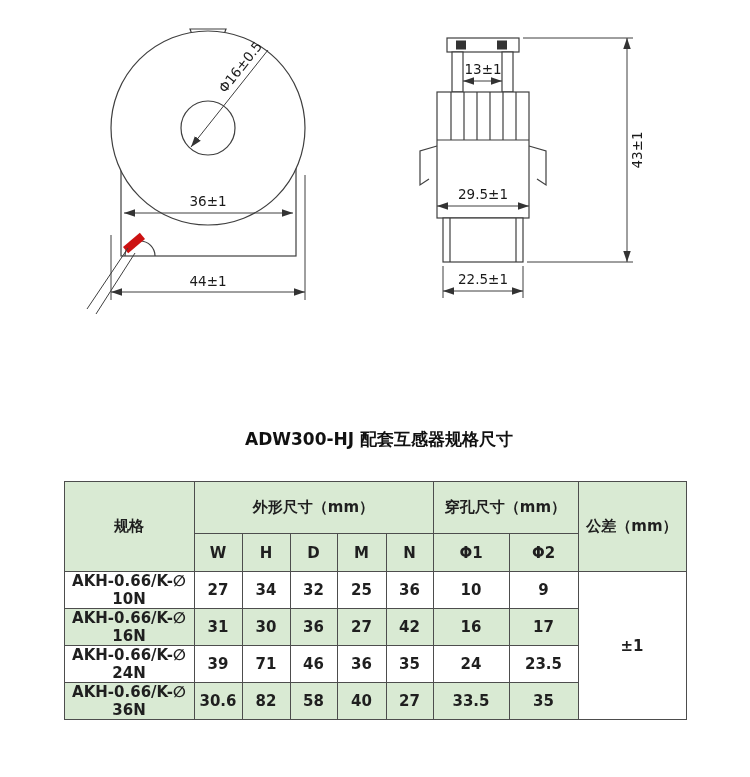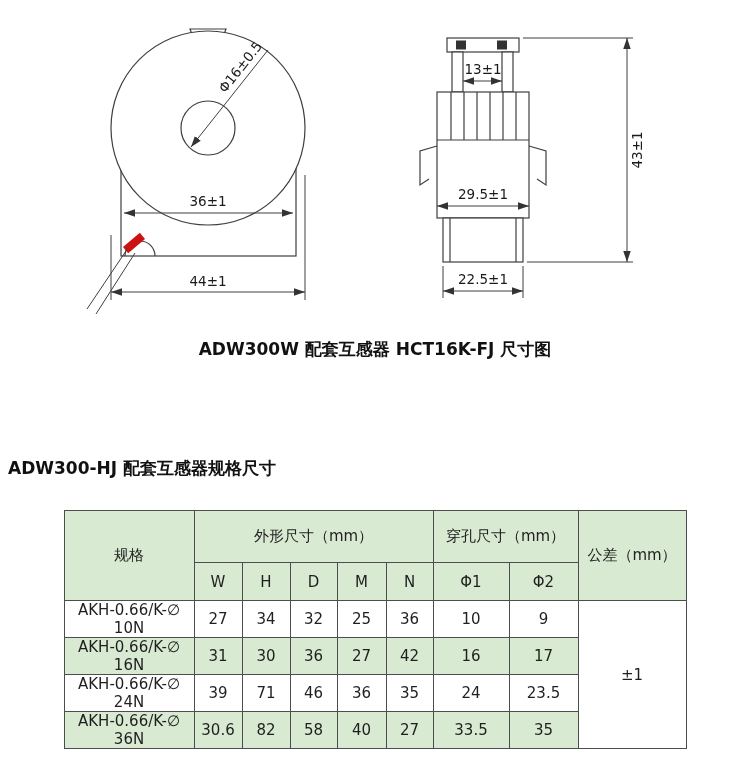--- a/index.html
+++ b/index.html
@@ -1,24 +1,24 @@
 <!DOCTYPE html>
 <html><head>
 <meta charset="utf-8">
 <style>
   * { box-sizing: border-box; }
   html,body { margin:0; padding:0; background:#fff; }
   body { font-family:"DejaVu Sans","Liberation Sans",sans-serif; color:#1a1a1a; }
   .page { width:750px; height:777px; background:#ffffff; overflow:hidden; }
   .drawings { display:block; }
   .caption { text-align:center; font-size:17px; font-weight:bold; margin-top:6px; color:#111; }
-  .table-title { text-align:left; font-size:17px; font-weight:bold; margin-top:96px; color:#111;margin-left:8px; }
+  .table-title { text-align:center; font-size:17px; font-weight:bold; margin-top:96px; color:#111;margin-left:8px; }
   table.spec { border-collapse:collapse; margin:30px auto 0 auto; table-layout:fixed; }
   table.spec th, table.spec td {
-    border:1px solid #4d4d4d; text-align:center; font-weight:normal;
+    border:1px solid #4d4d4d; text-align:center; font-weight:bold;
     font-size:15px; padding:0; color:#1f1f1f;margin-top:40px;
   }
   thead th { background:#d9ead3; }
   thead tr.group-row { height:52px; }
   thead tr.sub-row  { height:38px; }
   tbody tr { height:36px; }
   tbody tr:nth-child(even) td { background:#d9ead3; }
   td.spec-name { text-align:left; padding-left:9px; font-size:14px; }
   td.tol { background:#ffffff !important; font-size:16px; }
   svg text { font-family:"DejaVu Sans","Liberation Sans",sans-serif; font-size:13.5px; fill:#1a1a1a; }
@@ -93,21 +93,20 @@
       <line x1="627" y1="38" x2="627" y2="262" marker-start="url(#arr)" marker-end="url(#arr)"></line>
     </g>
     <g>
       <text x="483" y="74" text-anchor="middle">13±1</text>
       <text x="483" y="199" text-anchor="middle">29.5±1</text>
       <text x="483" y="284" text-anchor="middle">22.5±1</text>
       <text text-anchor="middle" transform="translate(642,150) rotate(-90)">43±1</text>
     </g>
   </svg>
 
-  <div class="caption">ADW300W 配套互感器 HCT16K-FJ 尺寸图</div>
 
   <div class="table-title">ADW300-HJ 配套互感器规格尺寸</div>
 
   <table class="spec">
     <colgroup>
       <col style="width:130px">
         <col style="width:48px">
         <col style="width:48px">
       <col style="width:47px">
         <col style="width:49px">

